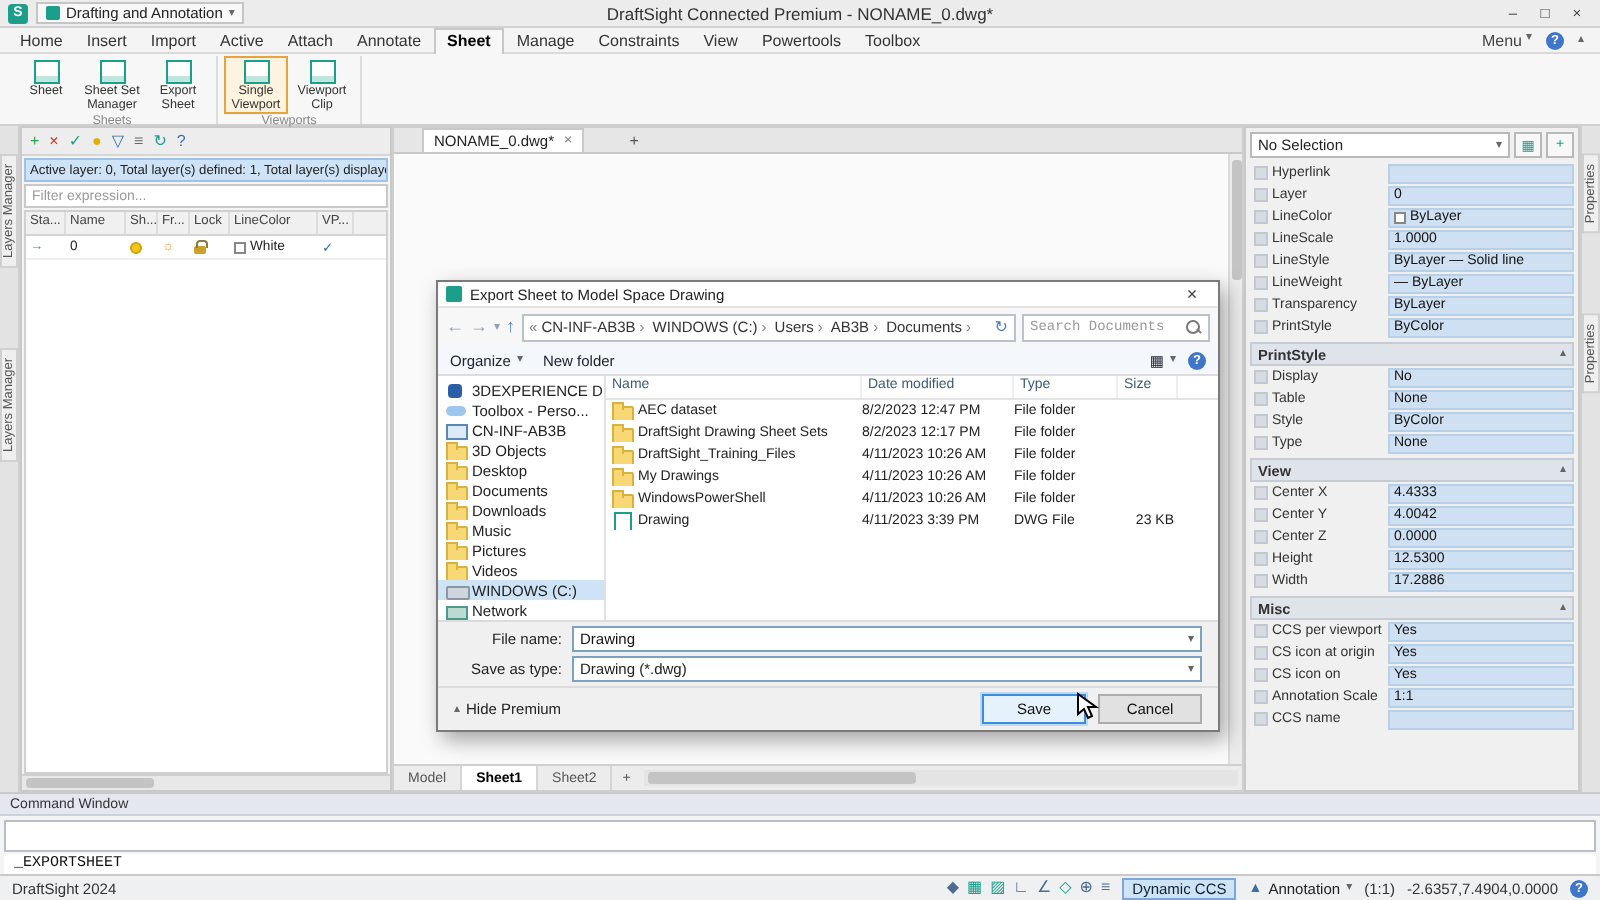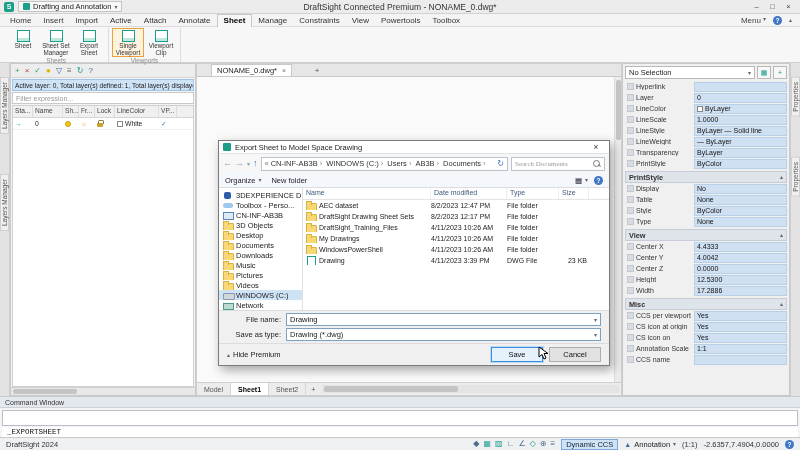--- a/index.html
+++ b/index.html
@@ -112,21 +112,21 @@
   .nav-btn{color:#8fa3b8;font-size:9px;line-height:1}
   .nav-btn.up{color:#3f76c8}
   .chev-sm{font-size:6px}
   .breadcrumb{flex:1;height:14px;background:#fff;border:1px solid #b9c3cd;display:flex;align-items:center;padding:0 3px;gap:2px;overflow:hidden;white-space:nowrap}
   .crumb-prefix{color:#777}
   .crumbs{display:contents}
   .crumb{color:#333}
   .crumb::after{content:"›";color:#888;margin:0 2px}
   .breadcrumb .nav-btn{color:#4a7ab5;font-size:8px}
   .search{width:94px;height:14px;background:#fff;border:1px solid #b9c3cd;display:flex;align-items:center;padding:0 3px;gap:2px}
-  .search input{border:none;outline:none;flex:1;min-width:0;font-family:Liberation Serif, serif;font-size:7px;color:#333}
+  .search input{border:none;outline:none;flex:1;min-width:0;font-family:Liberation Mono, monospace;font-size:7px;color:#333}
   .search input::placeholder{color:#999}
   .mag{position:relative;width:8px;height:8px;flex:0 0 8px}
   .mag::before{content:"";position:absolute;left:0;top:0;width:5px;height:5px;border:1px solid #777;border-radius:50%}
   .mag::after{content:"";position:absolute;left:5px;top:5px;width:3px;height:1px;background:#777;transform:rotate(45deg)}
   .dlg-toolbar{flex:0 0 15px;display:flex;align-items:center;gap:10px;padding:0 6px;border-bottom:1px solid #dcdcdc;background:#f4f7fb;color:#223}
   .tbar-btn{display:flex;align-items:center;gap:3px}
   .tbar-right{margin-left:auto;display:flex;align-items:center;gap:6px}
   .dlg-body{flex:1;display:flex;background:#fff;overflow:hidden;min-height:0}
   .tree{width:84px;border-right:1px solid #e0e0e0;padding:2px 0;overflow:hidden}
   .tree-item{display:flex;align-items:center;gap:3px;height:10px;padding:0 4px;white-space:nowrap;color:#222;overflow:hidden}

